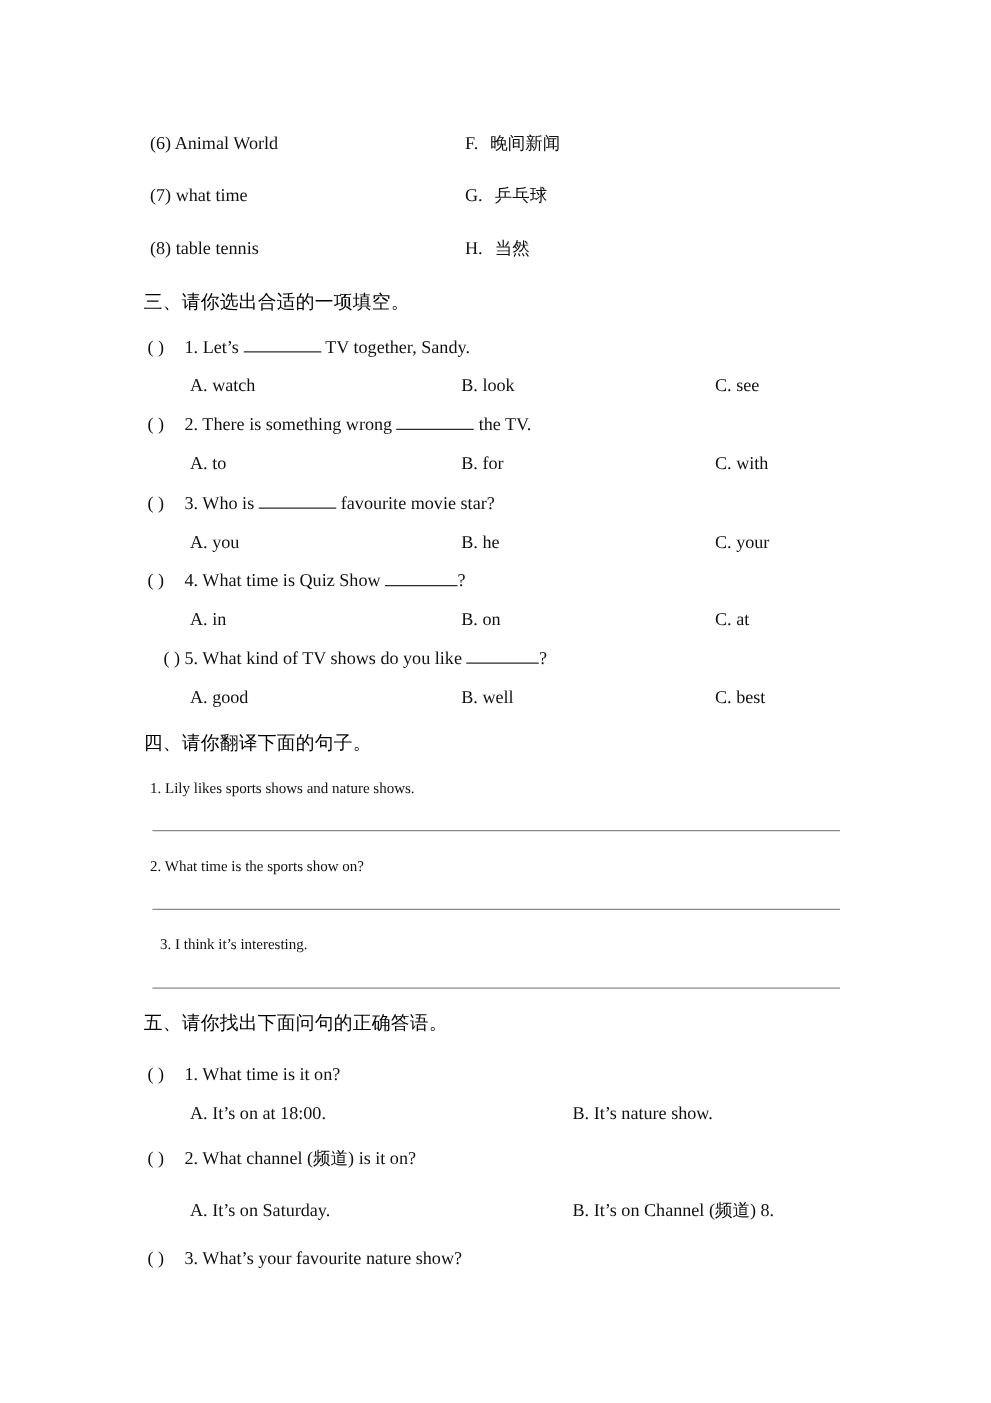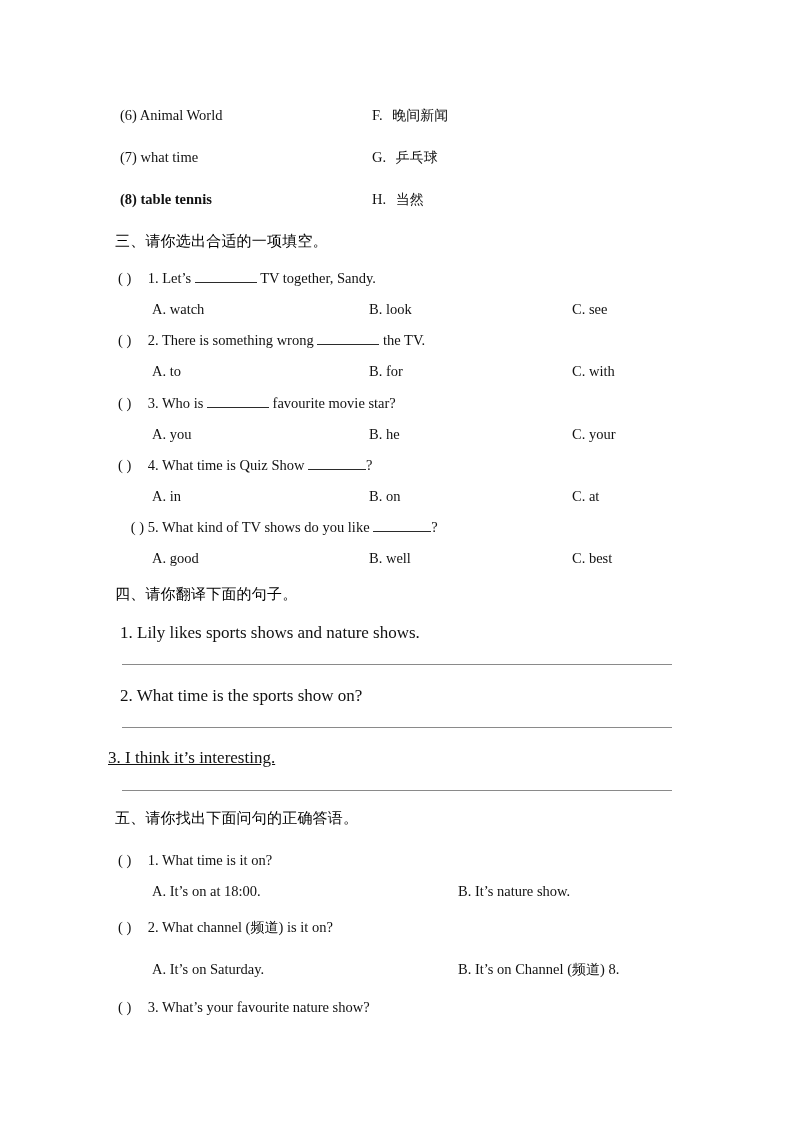--- a/index.html
+++ b/index.html
@@ -19,21 +19,21 @@
     position: absolute;
     left: 0; top: 0;
     width: 793px;
     height: 1122px;
     padding: 0;
   }
   
   .row {
     position: absolute;
     white-space: nowrap;
-    font-size: 17px;
+    font-size: 12px;
     line-height: 1;
   }
   .cn-head {
     position: absolute;
     white-space: nowrap;
     font-size: 15px;
     line-height: 1;
     font-family: "DejaVu Sans", "Liberation Sans", sans-serif;
     letter-spacing: 0.2px;
     color: #000000;
@@ -73,21 +73,21 @@
     <span>F.</span>
     <span class="cn-inline" style="margin-left:6px;">晚间新闻</span>
   </div>
 
   <div class="row pair-left" style="left:120px; top:150px;">(7) what time</div>
   <div class="row pair-right" style="left:372px; top:150px;">
     <span>G.</span>
     <span class="cn-inline" style="margin-left:6px;">乒乓球</span>
   </div>
 
-  <div class="row pair-left" style="left:120px; top:192px;font-weight:bold;">(8) table tennis</div>
+  <div class="row pair-left" style="left:120px; top:192px;">(8) table tennis</div>
   <div class="row pair-right" style="left:372px; top:192px;">
     <span>H.</span>
     <span class="cn-inline" style="margin-left:6px;">当然</span>
   </div>
 
   <div class="cn-head" style="left:115px; top:234px;">三、请你选出合适的一项填空。</div>
 
   <div class="row stem" style="left:118px; top:271px;">
     <span class="paren">(    )</span>
     <span>1.</span>
@@ -142,21 +142,21 @@
   <div class="row opt" style="left:572px; top:551px;">C. best</div>
 
   <div class="cn-head" style="left:115px; top:587px;">四、请你翻译下面的句子。</div>
 
   <div class="row" style="left:120px; top:624px;">1. Lily likes sports shows and nature shows.</div>
   <div class="rule" style="left:122px; top:664px; width:550px;"></div>
 
   <div class="row" style="left:120px; top:687px;">2. What time is the sports show on?</div>
   <div class="rule" style="left:122px; top:727px; width:550px;"></div>
 
-  <div class="row" style="left:108px; top:749px;text-decoration:underline;">3. I think it’s interesting.</div>
+  <div class="row" style="left:128px; top:749px;">3. I think it’s interesting.</div>
   <div class="rule" style="left:122px; top:790px; width:550px;"></div>
 
   <div class="cn-head" style="left:115px; top:812px;font-family:Liberation Mono, monospace;">五、请你找出下面问句的正确答语。</div>
 
   <div class="row stem" style="left:118px; top:853px;">
     <span class="paren">(    )</span>
     <span>1.</span>
     <span>What time is it on?</span>
   </div>
   <div class="row opt" style="left:152px; top:884px;">A. It’s on at 18:00.</div>

